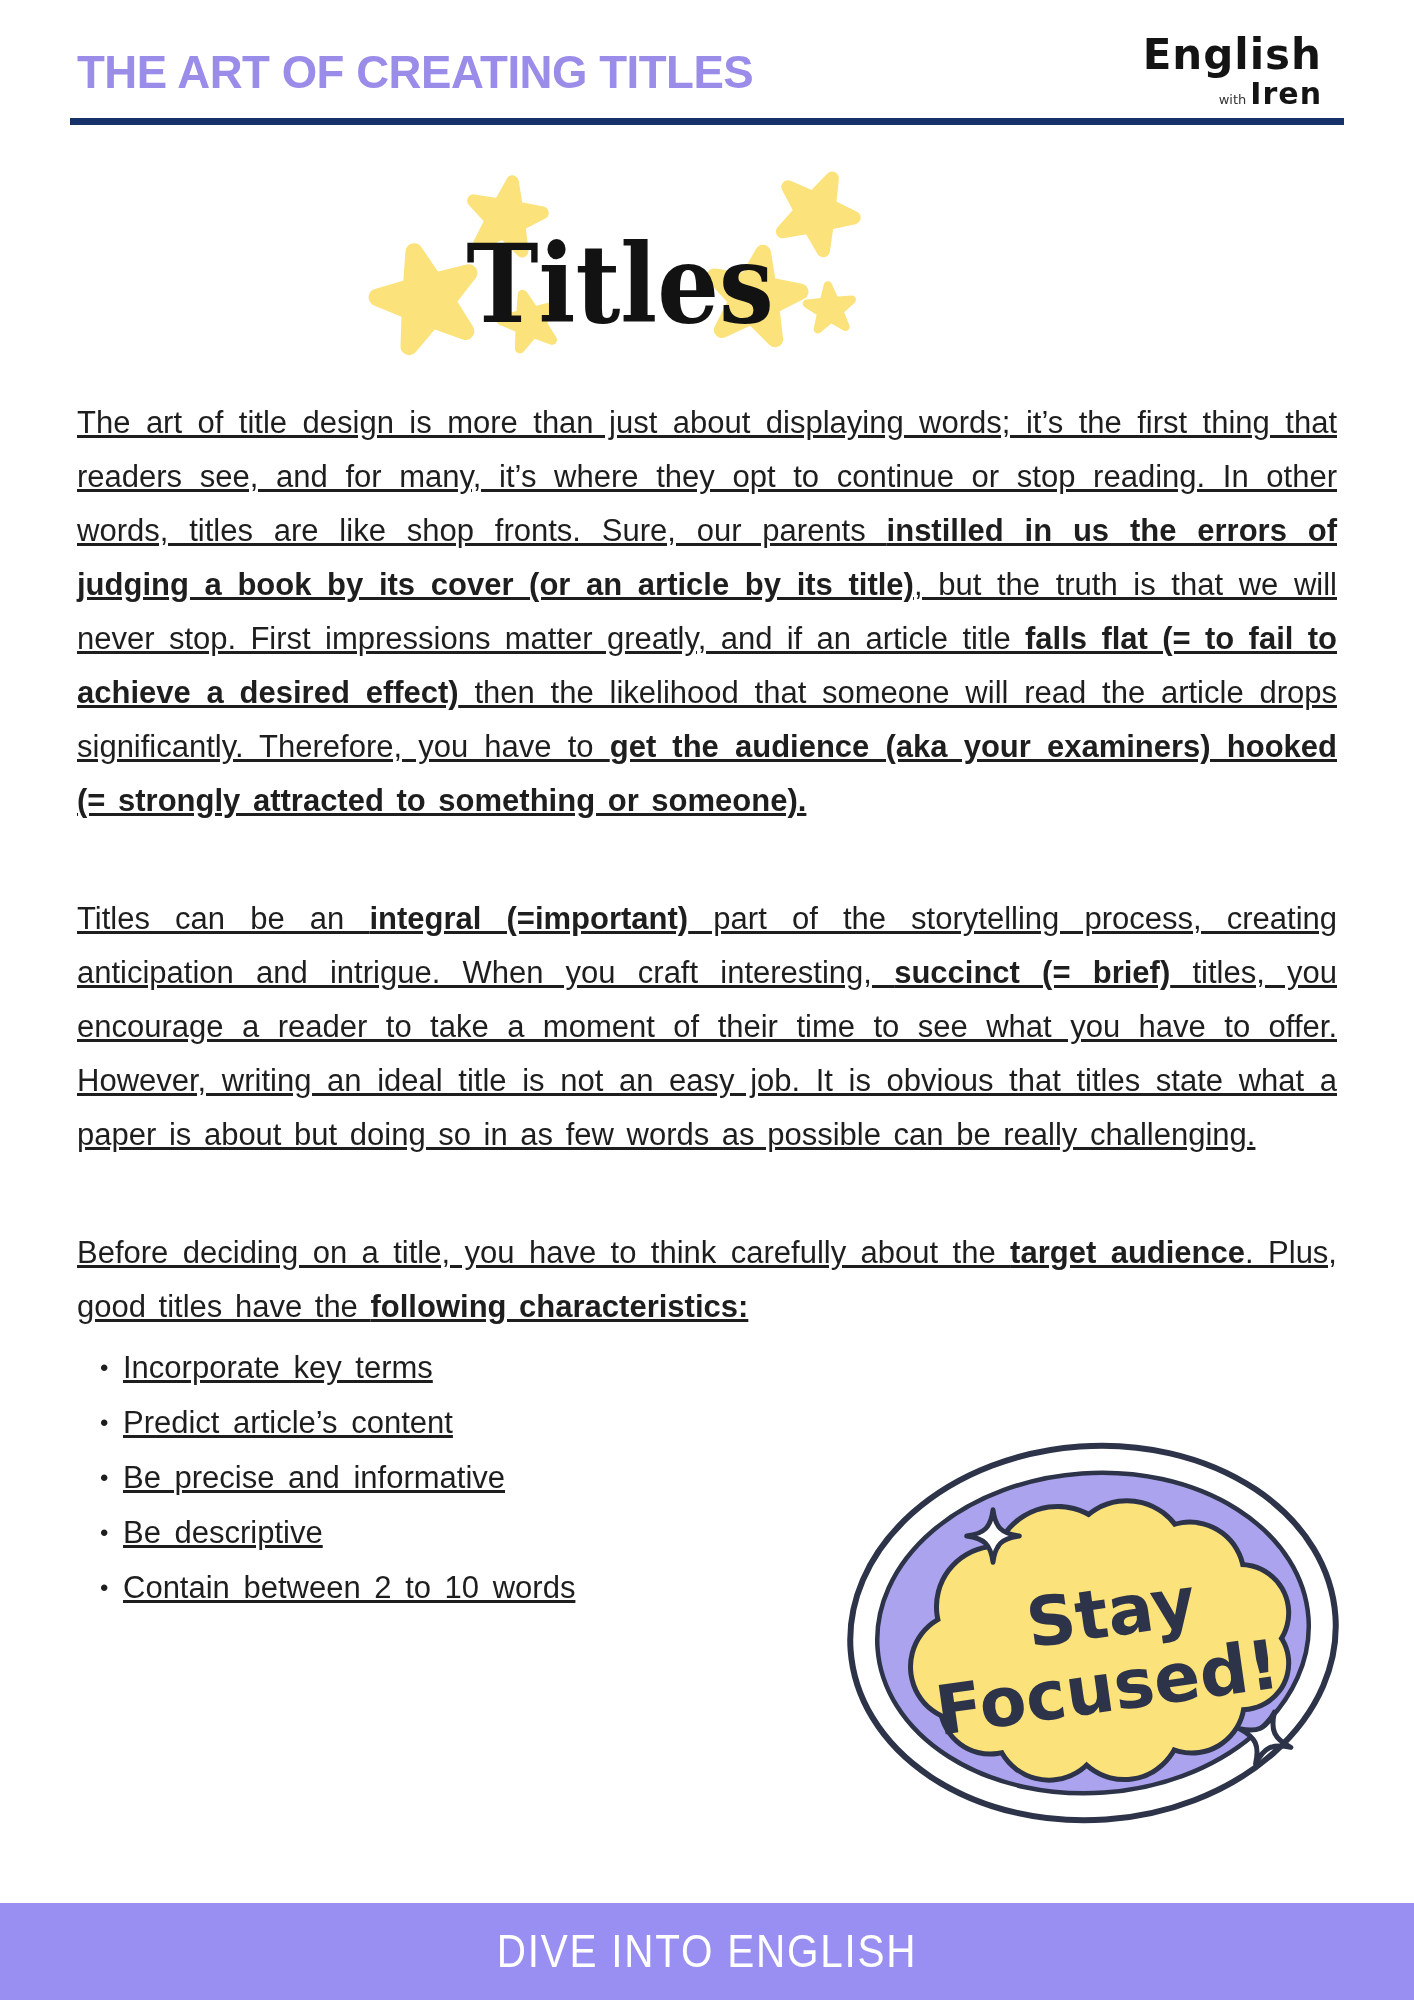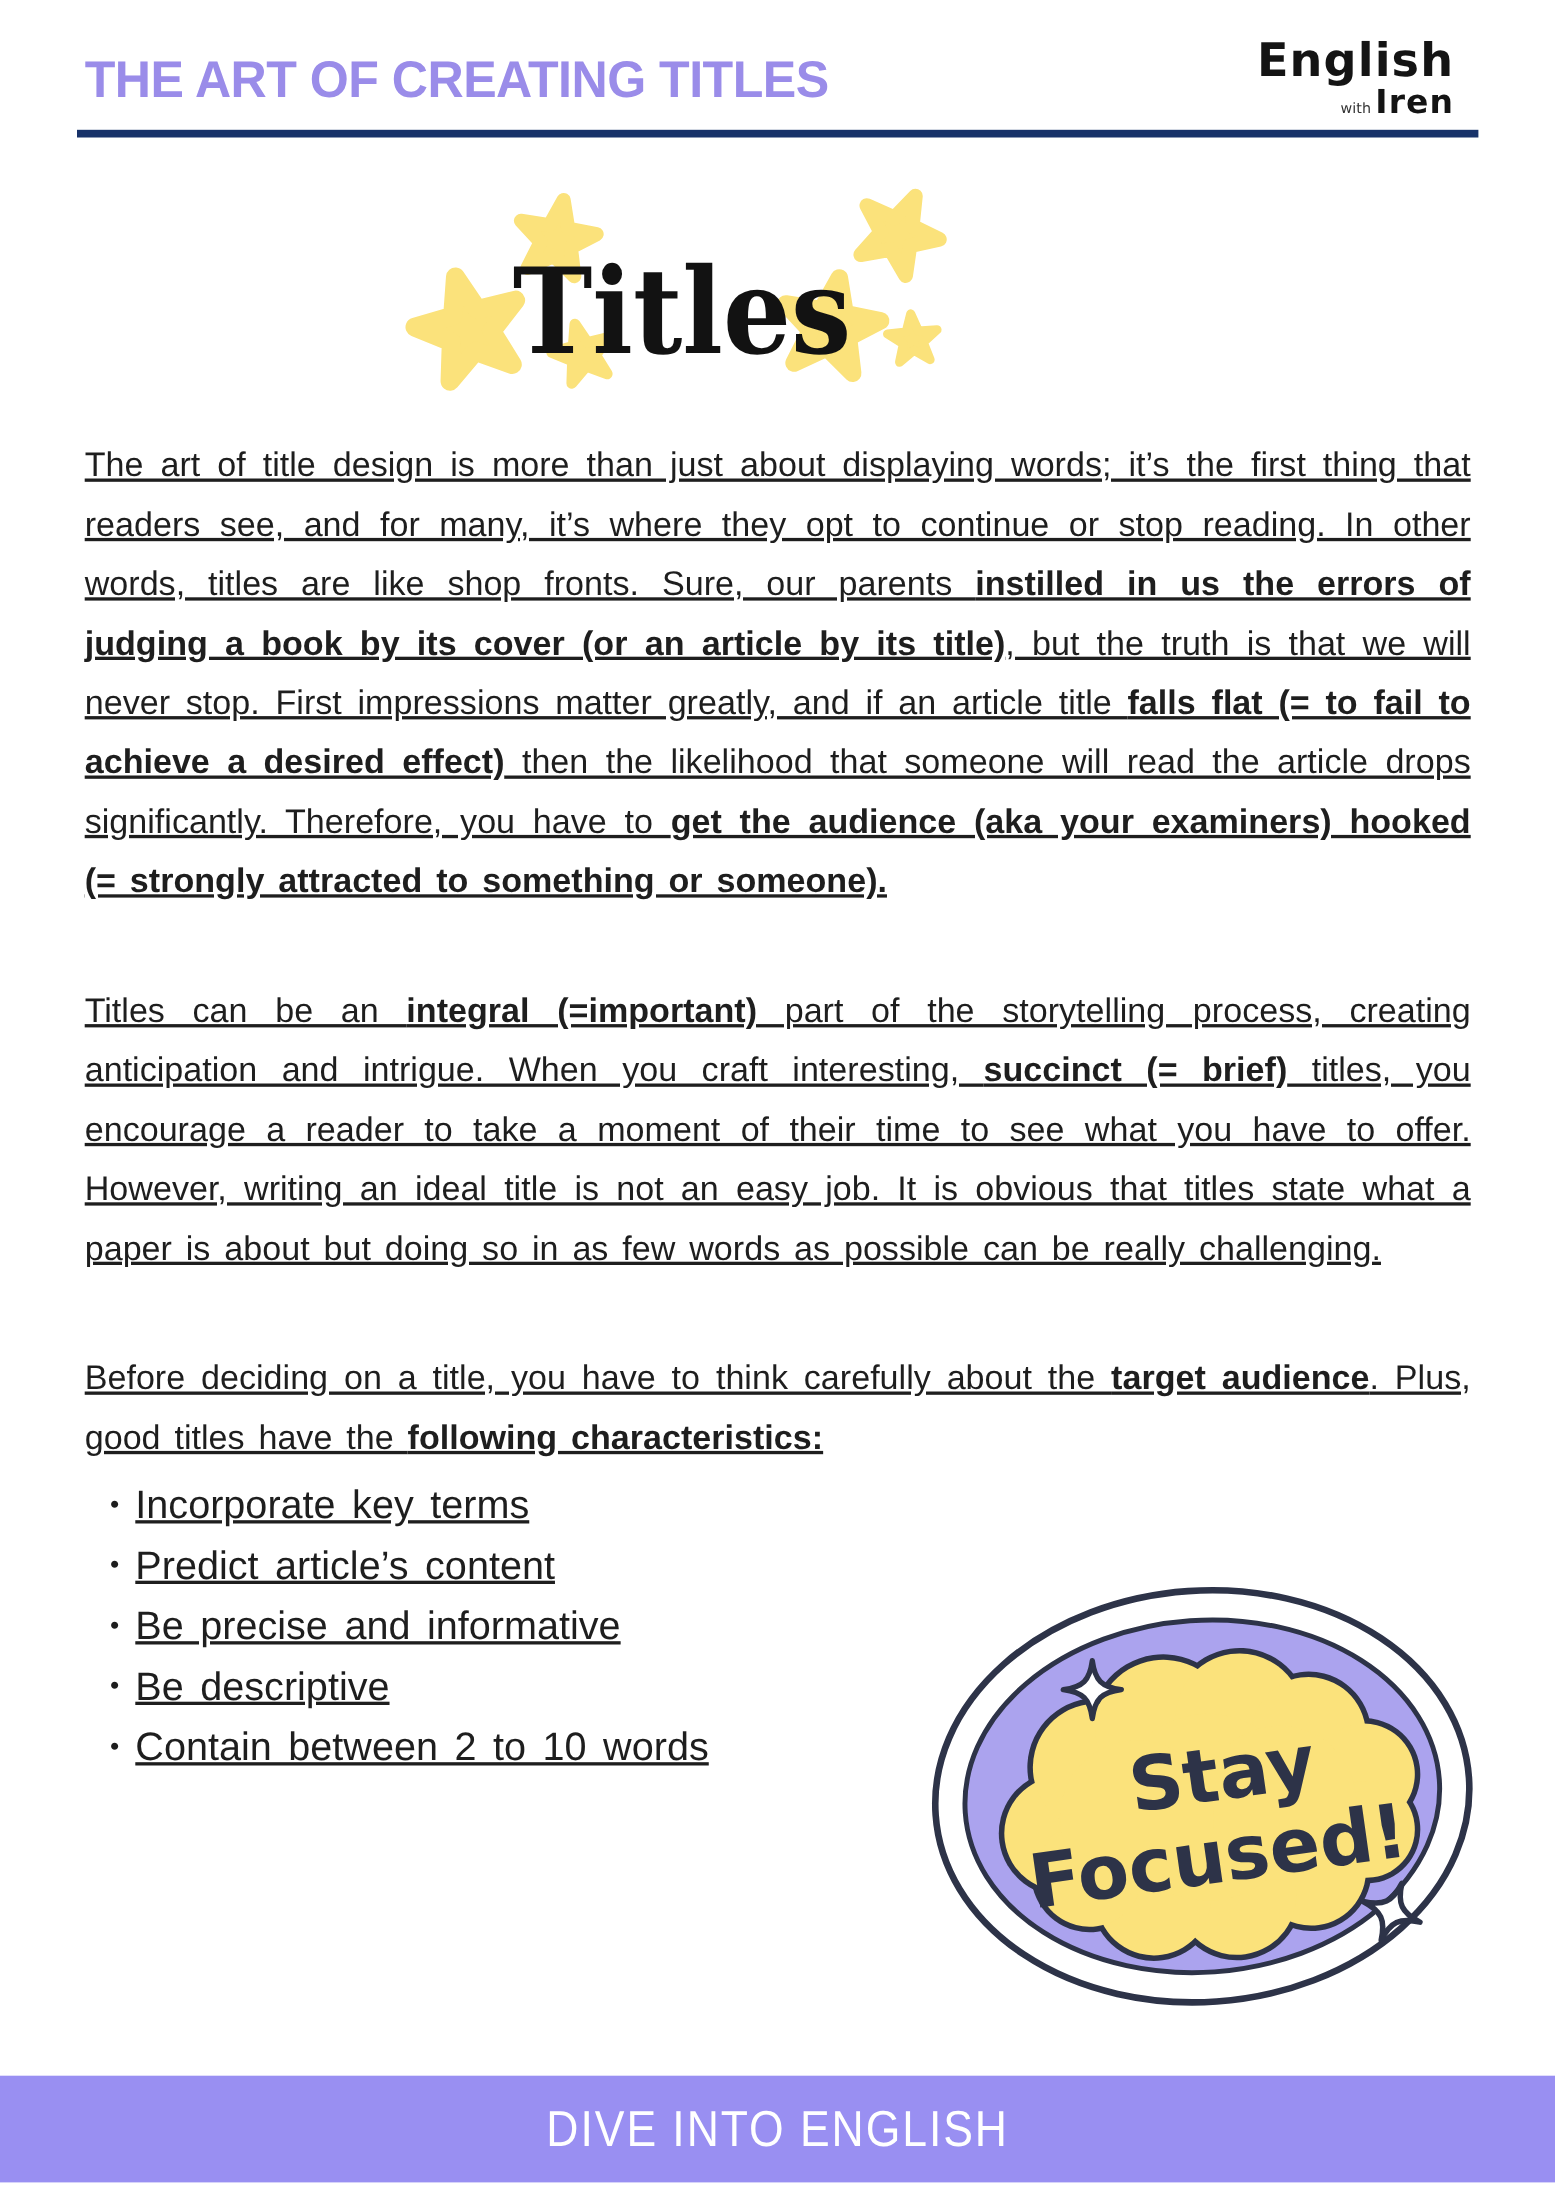--- a/index.html
+++ b/index.html
@@ -29,38 +29,38 @@
     font-weight:bold;font-size:108px;line-height:1.05;color:#121212;
     transform:scaleX(0.9);transform-origin:center;}
 
   
   .content{position:absolute;left:77px;right:77px;top:396px;text-decoration:underline;}
   .content p{margin:0 0 64px 0;text-align:justify;
     font-size:31px;line-height:54px;word-spacing:4px;color:var(--c-text,#1e1e1e);}
   .content p:last-child{margin-bottom:6px;}
   .content .b{font-weight:bold;}
   .bullets{list-style:none;margin:6px 0 0 0;padding:0;}
-  .bullets li{position:relative;padding-left:46px;font-size:36px;line-height:55px;
+  .bullets li{position:relative;padding-left:46px;font-size:31px;line-height:55px;
     word-spacing:5px;color:var(--c-text,#1e1e1e);}
   .bullets li::before{content:"\2022";position:absolute;left:23px;top:0;
     font-size:24px;line-height:55px;color:#1e1e1e;}
 
   
   .sticker{position:absolute;left:843px;top:1438px;width:500px;height:390px;}
   .sticker svg{display:block;width:100%;height:100%;}
   .sticker-ring{fill:#ffffff;stroke:var(--c-sticker-outline,#2d3348);stroke-width:6px;}
   .sticker-oval{fill:var(--c-sticker-purple,#aba3ee);stroke:var(--c-sticker-outline,#2d3348);stroke-width:4.5px;}
   .cloud-outline circle{fill:var(--c-sticker-outline,#2d3348);}
   .cloud-fill circle{fill:var(--c-star-yellow,#fbe27b);}
   .sticker-text{fill:var(--c-sticker-outline,#2d3348);
     font-family:"DejaVu Sans",sans-serif;font-weight:bold;text-anchor:middle;}
   .sparkle{fill:#ffffff;stroke:var(--c-sticker-outline,#2d3348);stroke-width:4px;stroke-linejoin:round;}
 
   
-  .footer{position:absolute;left:0;right:0;bottom:16px;height:97px;
+  .footer{position:absolute;left:0;right:0;bottom:0;height:97px;
     background:var(--c-footer-bar,#998ff2);text-align:center;}
   .footer-text{display:inline-block;line-height:97px;font-size:46px;color:#ffffff;
     letter-spacing:2px;transform:scaleX(0.88);transform-origin:center;
     font-family:"Liberation Sans",sans-serif;}
 </style>
 </head>
 <body>
 
 <div class="page">
 

